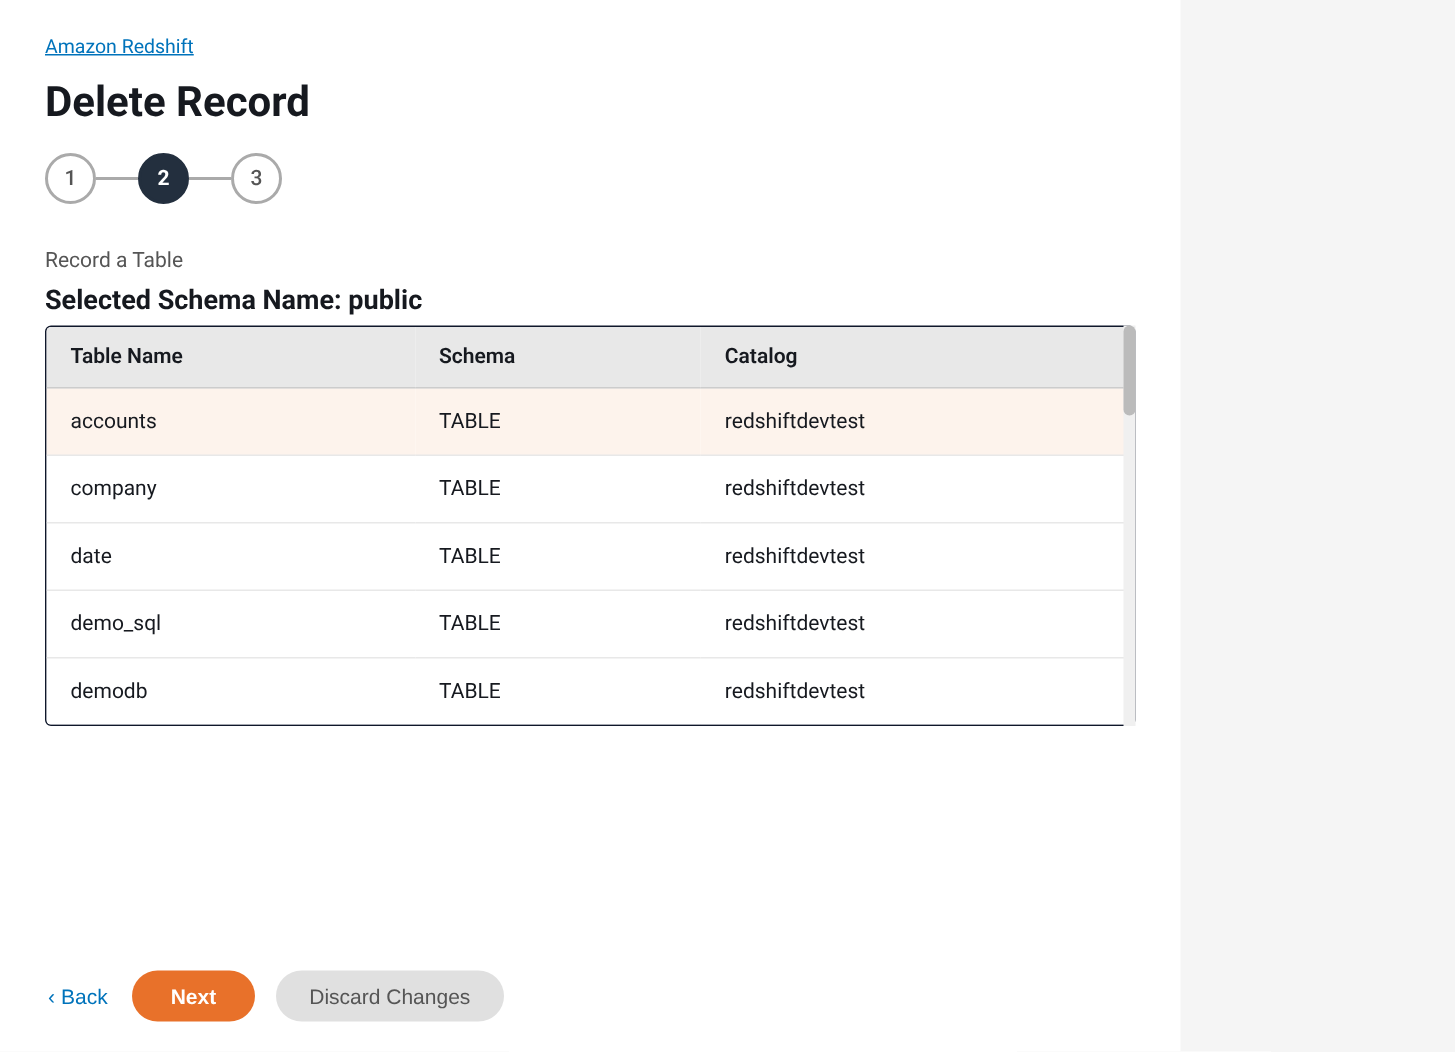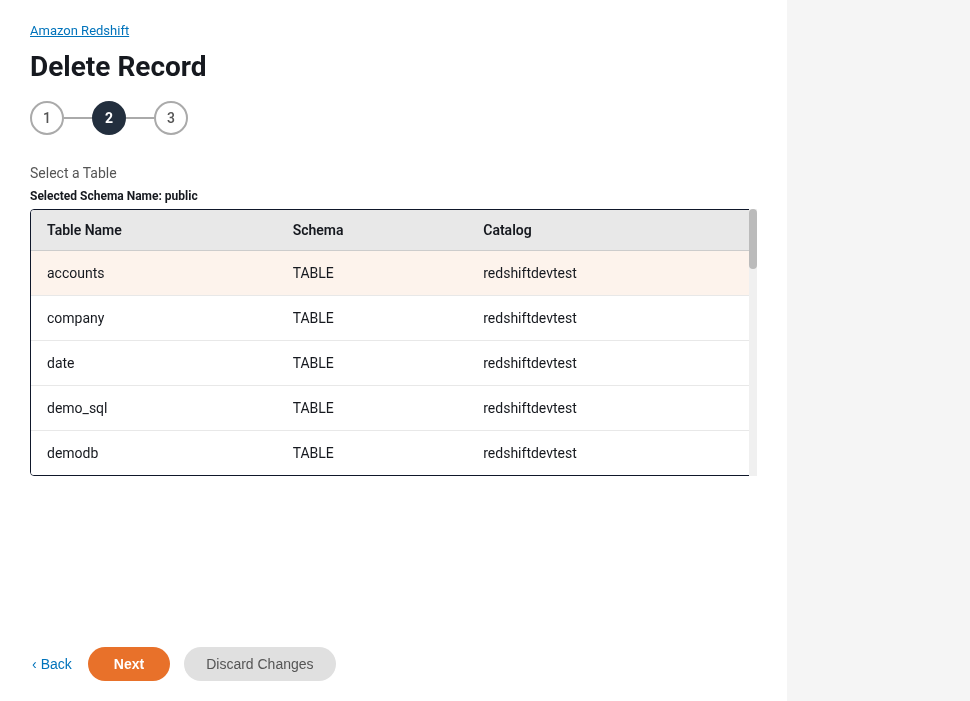--- a/index.html
+++ b/index.html
@@ -59,21 +59,21 @@
       width: 28px;
       height: 2px;
       background: #aaa;
     }
     .section-label {
       font-size: 14px;
       color: #555;
       margin-bottom: 8px;
     }
     .selected-schema {
-      font-size: 12px;
+      font-size: 18px;
       font-weight: 700;
       color: #16191f;
       margin-bottom: 6px;
     }
     .select-table-row {
       display: flex;
       align-items: center;
       justify-content: space-between;
       margin-bottom: 14px;
     }
@@ -230,21 +230,21 @@
   <h1 class="page-title">Delete Record</h1>
 
   <div class="stepper">
     <div class="step-circle">1</div>
     <div class="step-line"></div>
     <div class="step-circle active">2</div>
     <div class="step-line"></div>
     <div class="step-circle">3</div>
   </div>
 
-  <div class="section-label">Select a Table</div>
+  <div class="section-label">Record a Table</div>
   <div class="selected-schema">Selected Schema Name: public</div>
 
 
   <div class="table-wrapper">
     <div class="table-container">
       <table>
         <thead>
           <tr>
             <th>Table Name</th>
             <th>Schema</th>

